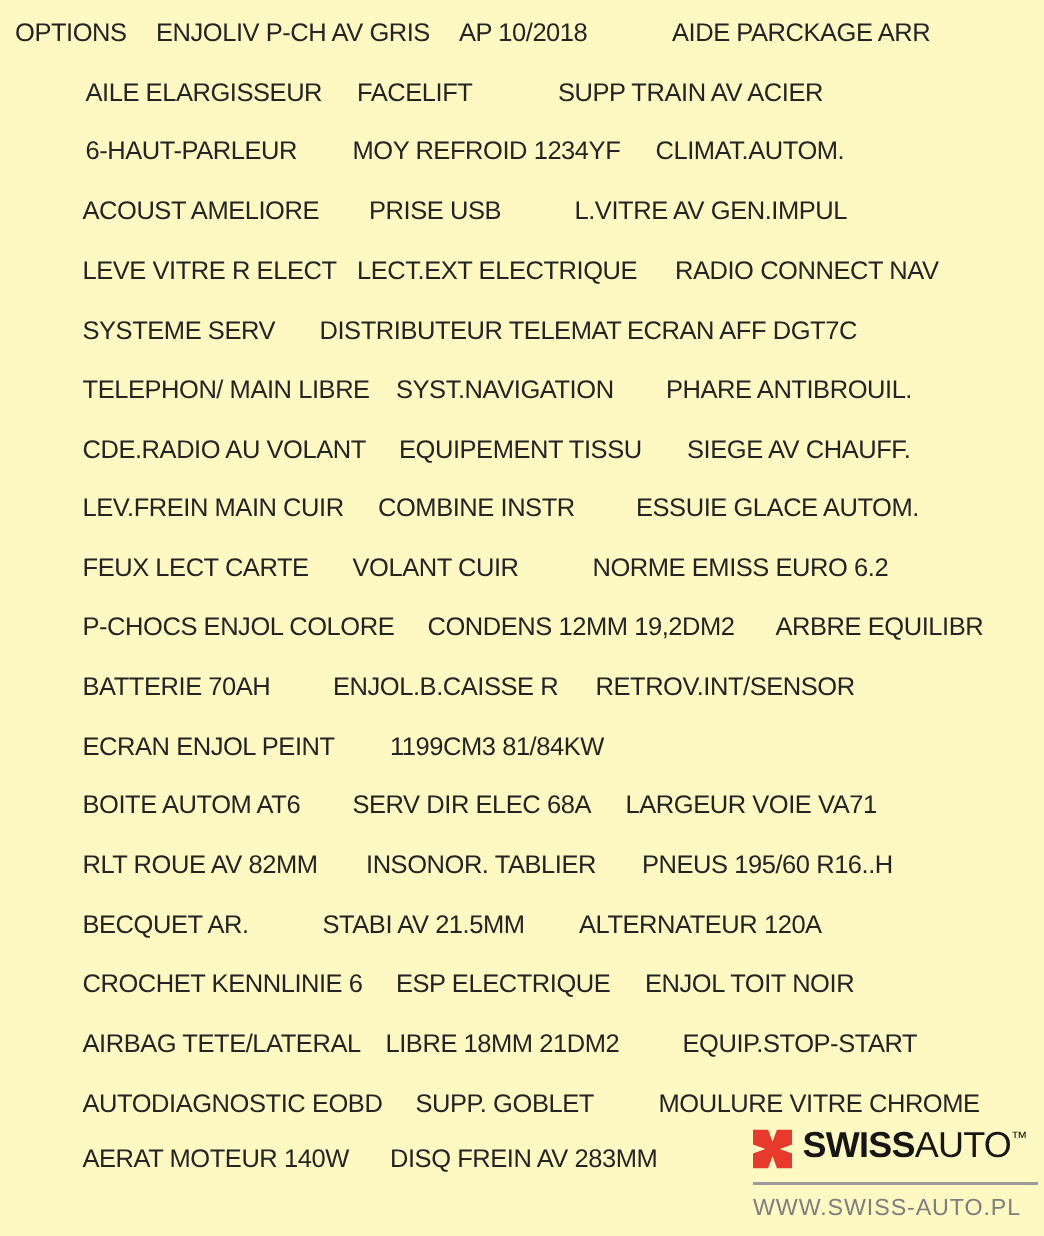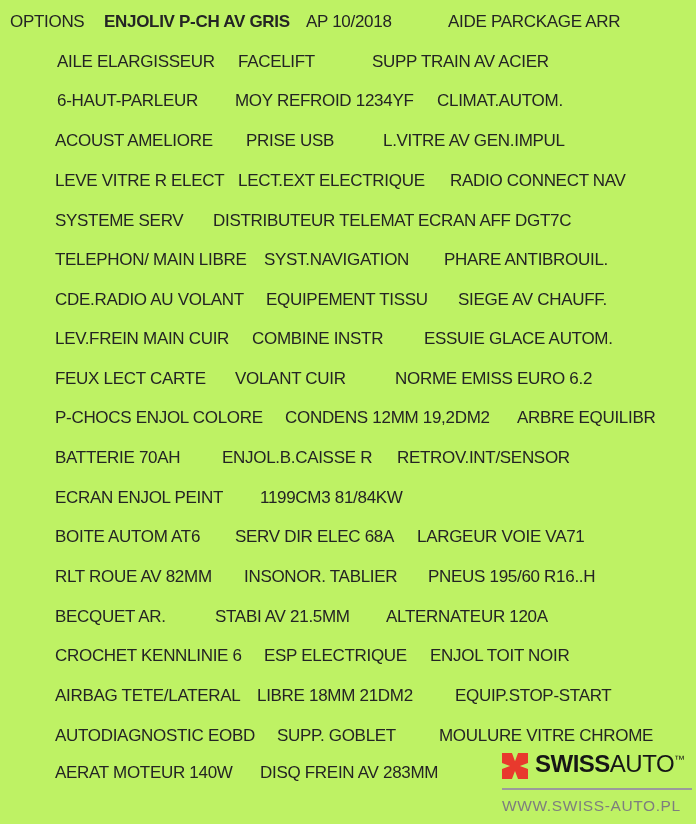--- a/index.html
+++ b/index.html
@@ -1,20 +1,20 @@
 <!DOCTYPE html>
 <html><head>
 <meta charset="utf-8">
 <style>
   html, body { margin: 0; padding: 0; background: #ffffff; }
   .page {
     position: relative;
     width: 696px;
     height: 824px;
-    background: #bef264;
+    background: #fef9c3;
     font-family: "Liberation Sans", sans-serif;
     overflow: hidden;
   }
   .option-line {
     position: absolute;
     left: 0;
     right: 0;
     height: 20px;
   }
   .option-item {
@@ -68,21 +68,21 @@
   }
 </style>
 </head>
 <body>
 
 <div class="page">
 
   <div id="options-area">
       <div class="option-line" style="top: 12px;">
         <span class="option-item" style="left: 10px;">OPTIONS</span>
-        <span class="option-item" style="left: 104px; font-weight: bold;">ENJOLIV P-CH AV GRIS</span>
+        <span class="option-item" style="left: 104px;">ENJOLIV P-CH AV GRIS</span>
         <span class="option-item" style="left: 306px;">AP 10/2018</span>
         <span class="option-item" style="left: 448px;">AIDE PARCKAGE ARR</span>
       </div>
       <div class="option-line" style="top: 52px;">
         <span class="option-item" style="left: 57px;">AILE ELARGISSEUR</span>
         <span class="option-item" style="left: 238px;">FACELIFT</span>
         <span class="option-item" style="left: 372px;">SUPP TRAIN AV ACIER</span>
       </div>
       <div class="option-line" style="top: 91px;">
         <span class="option-item" style="left: 57px;">6-HAUT-PARLEUR</span>

